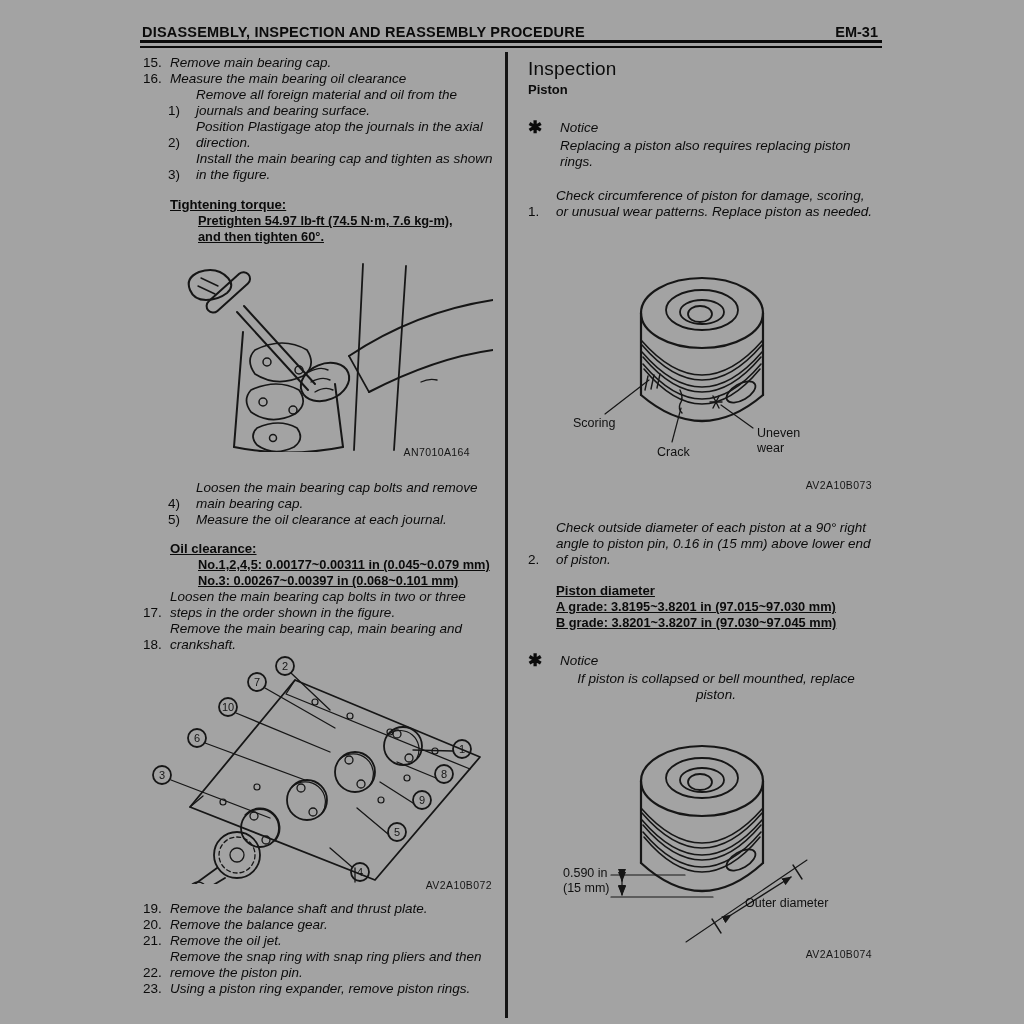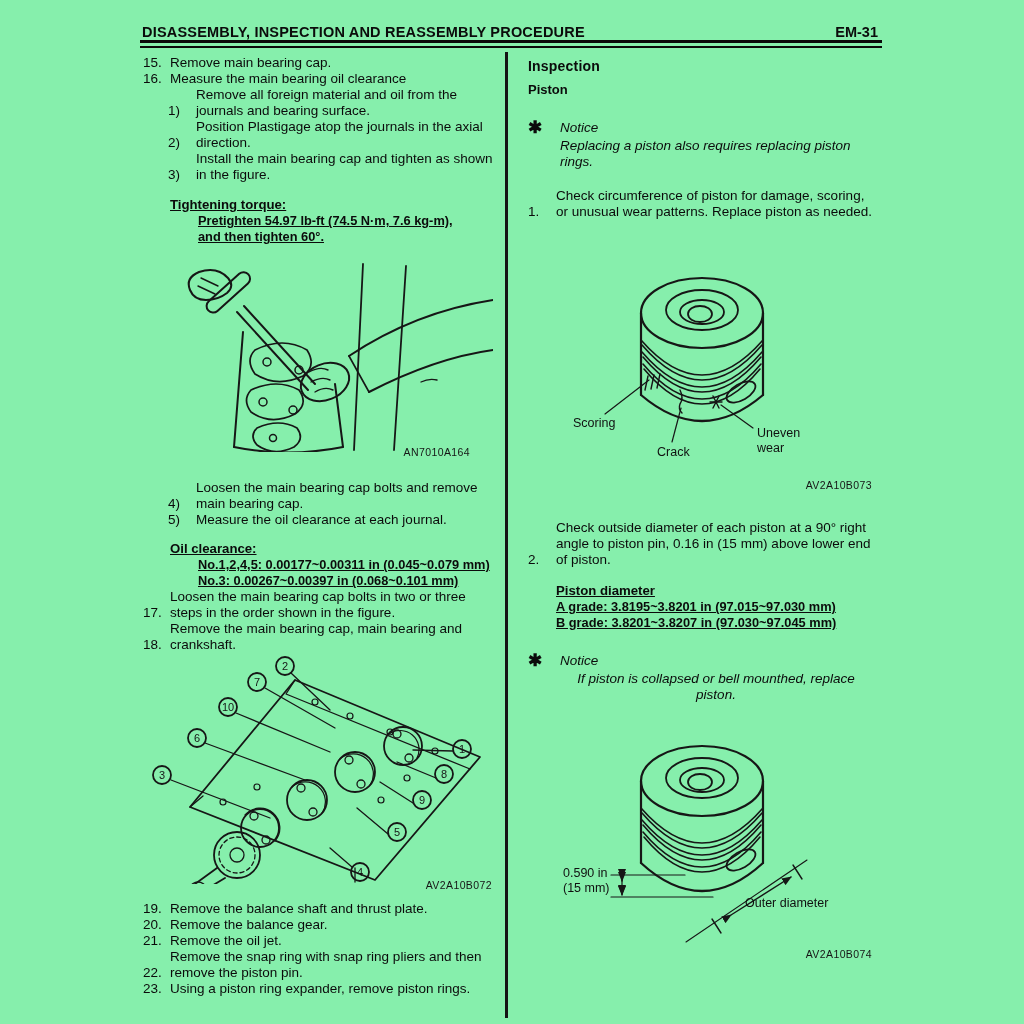--- a/index.html
+++ b/index.html
@@ -1,33 +1,33 @@
 <!DOCTYPE html>
 <html><head>
 <meta charset="utf-8">
 <style>
   html,body{margin:0;padding:0;background:#ffffff;}
-  .page{position:relative;width:1024px;height:1024px;background:#86efac;
+  .page{position:relative;width:1024px;height:1024px;background:#a3a3a3;
         font-family:"Liberation Sans",sans-serif;color:#0b0b0b;overflow:hidden;}
   .abs{position:absolute;}
   .it{font-style:italic;}
   .body-txt{font-size:13.5px;line-height:16px;}
   .row{display:flex;align-items:flex-end;}
   .num{flex:none;width:27px;}
   .num-sub{flex:none;width:28px;}
-  .txt{flex:1;}
+  .txt{flex:1;font-style:italic;}
   .sub{margin-left:25px;}
   .spec{font-size:12.8px;line-height:16px;font-weight:bold;white-space:nowrap;text-decoration:underline;}
   .spec-ind{margin-left:28px;}
   .figcode{font-size:10.5px;letter-spacing:.4px;color:#161616;text-align:right;}
   .hdr-title{font-size:14.5px;font-weight:bold;letter-spacing:.2px;}
   .hdr-page{font-size:14.5px;font-weight:bold;text-align:right;}
   .rule{border-top:3px solid #0a0a0a;border-bottom:2px solid #0a0a0a;height:3px;}
   .vdiv{width:2.5px;background:#141414;}
-  .h1{font-size:14px;font-weight:bold;letter-spacing:.2px;}
+  .h1{font-size:19px;font-weight:normal;letter-spacing:.2px;}
   .h2{font-size:13px;font-weight:bold;}
   .ast{font-size:17px;font-weight:bold;line-height:16px;}
   .notice-lbl{font-size:13.5px;line-height:16px;font-style:italic;}
   .fig-label{font-size:12.5px;line-height:15px;color:#101010;}
   svg{position:absolute;left:0;top:0;}
   svg *{vector-effect:non-scaling-stroke;}
   .callout-txt{font-size:11px;font-family:"Liberation Sans",sans-serif;}
 </style>
 </head>
 <body>

